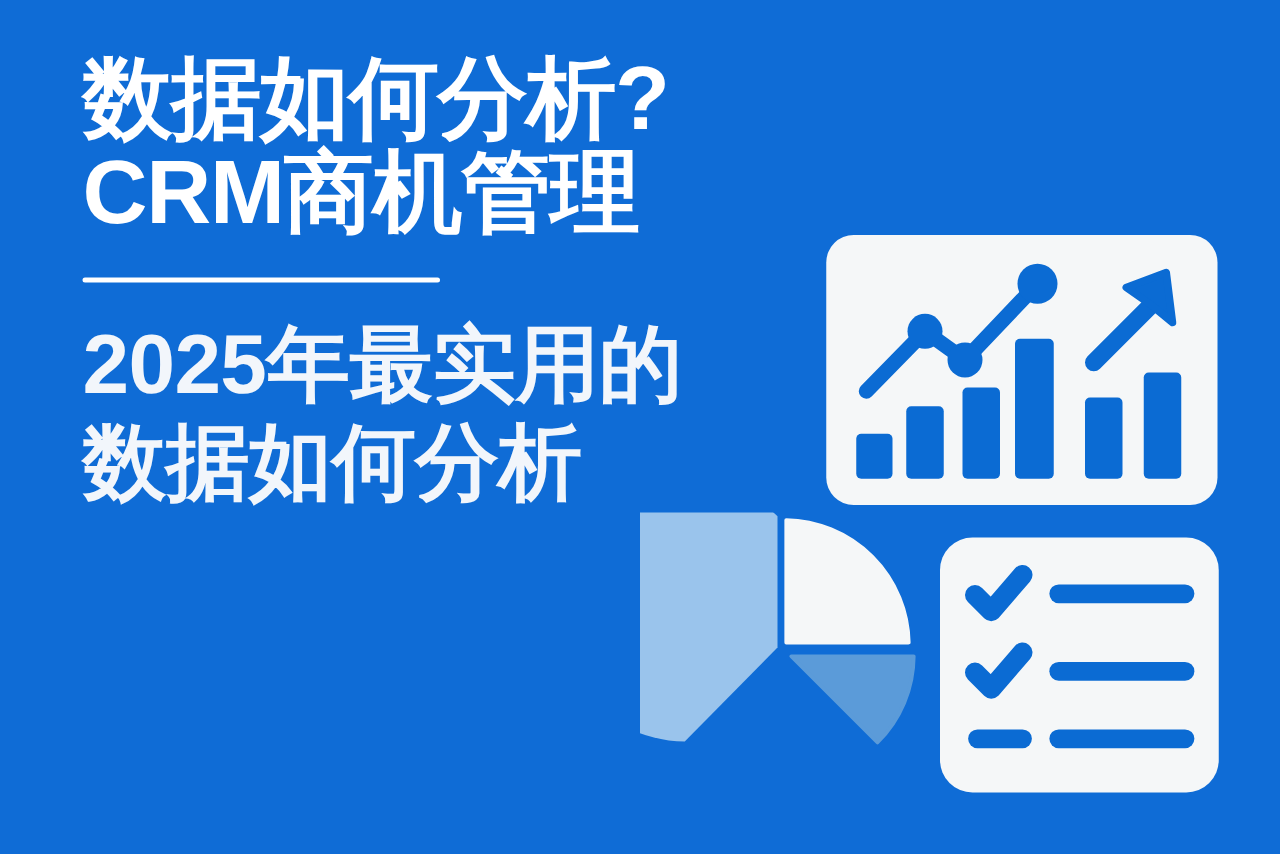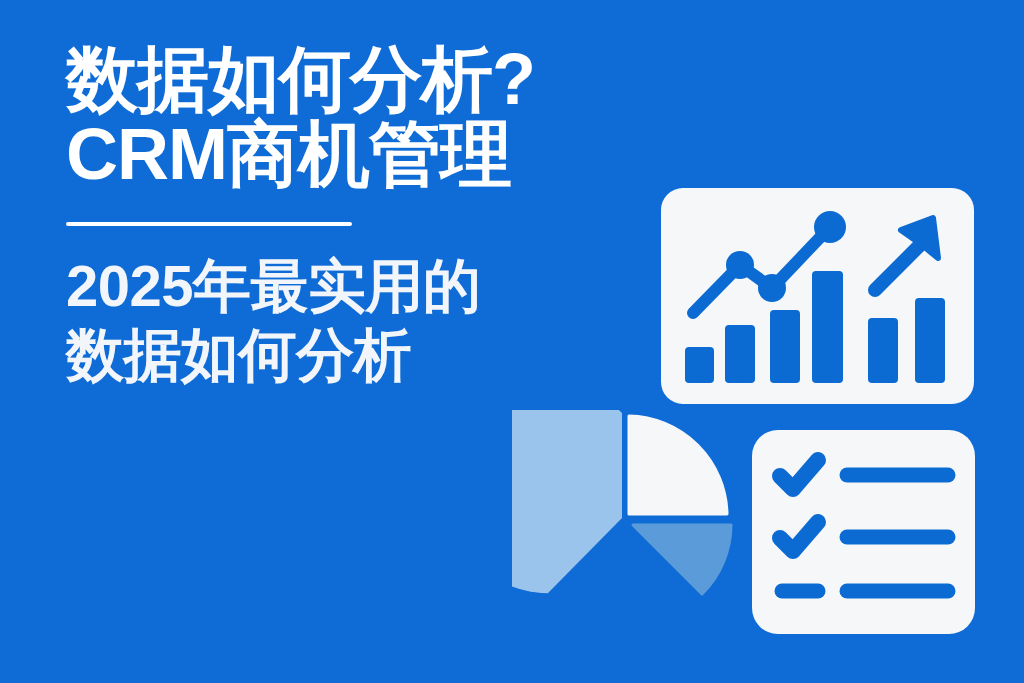--- a/index.html
+++ b/index.html
@@ -39,21 +39,21 @@
   }
   .divider {
     width: 286px;
     height: 4px;
     background: #ffffff;
     border-radius: 2px;
     margin: 30px 0 28px 0;
   }
   .subhead {
     color: #f2f6fb;
-    font-size: 58px;
+    font-size: 67px;
     font-weight: 700;
     line-height: 1.12;
     letter-spacing: -0.5px;
     margin: 0;
     white-space: nowrap;
   }
   .subhead-line-2 {
     margin-top: 4px;
   }
 

